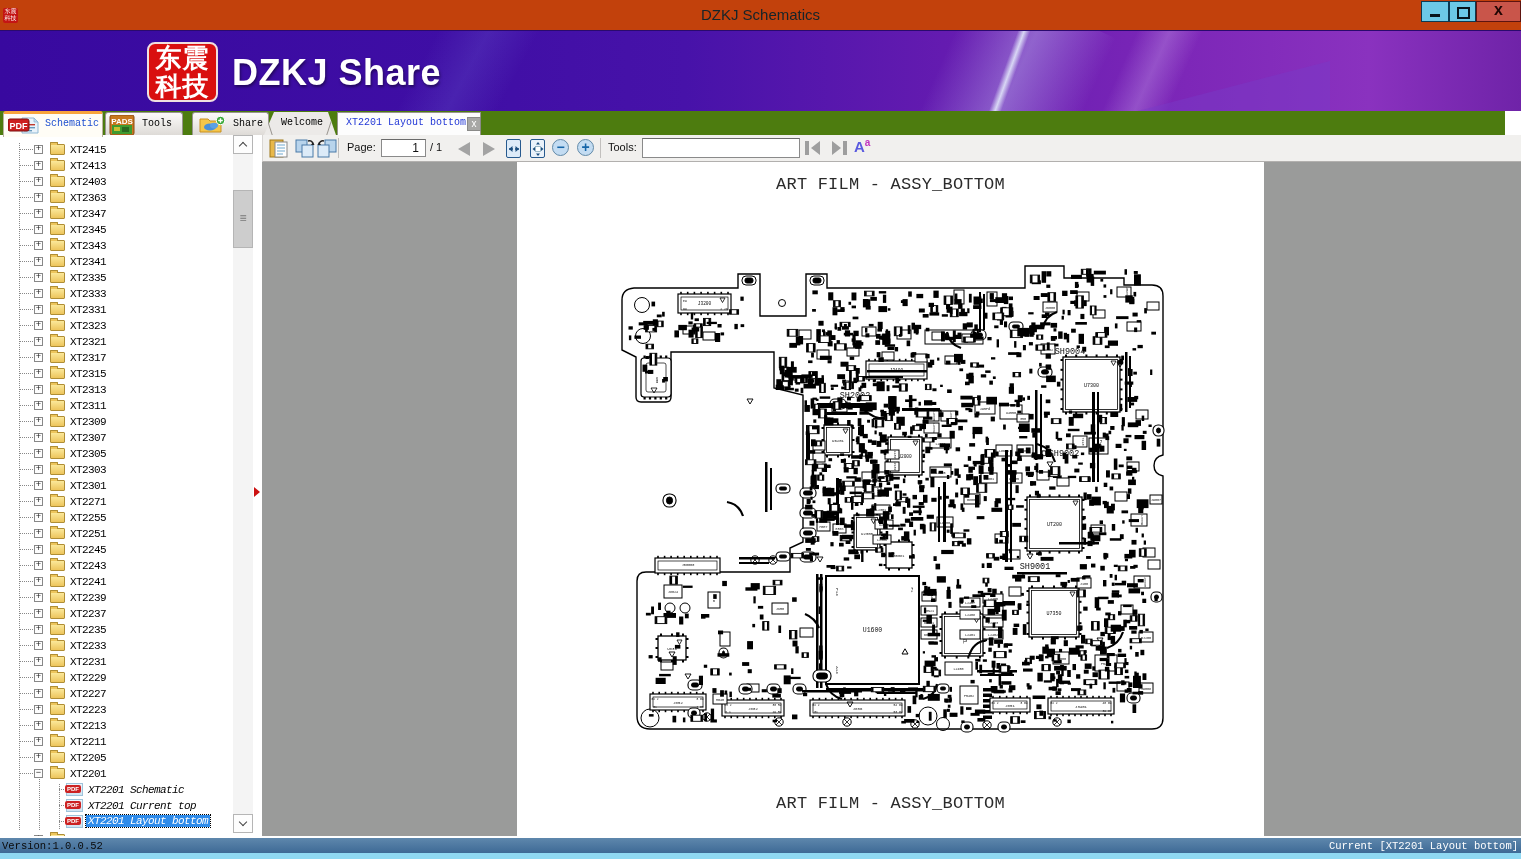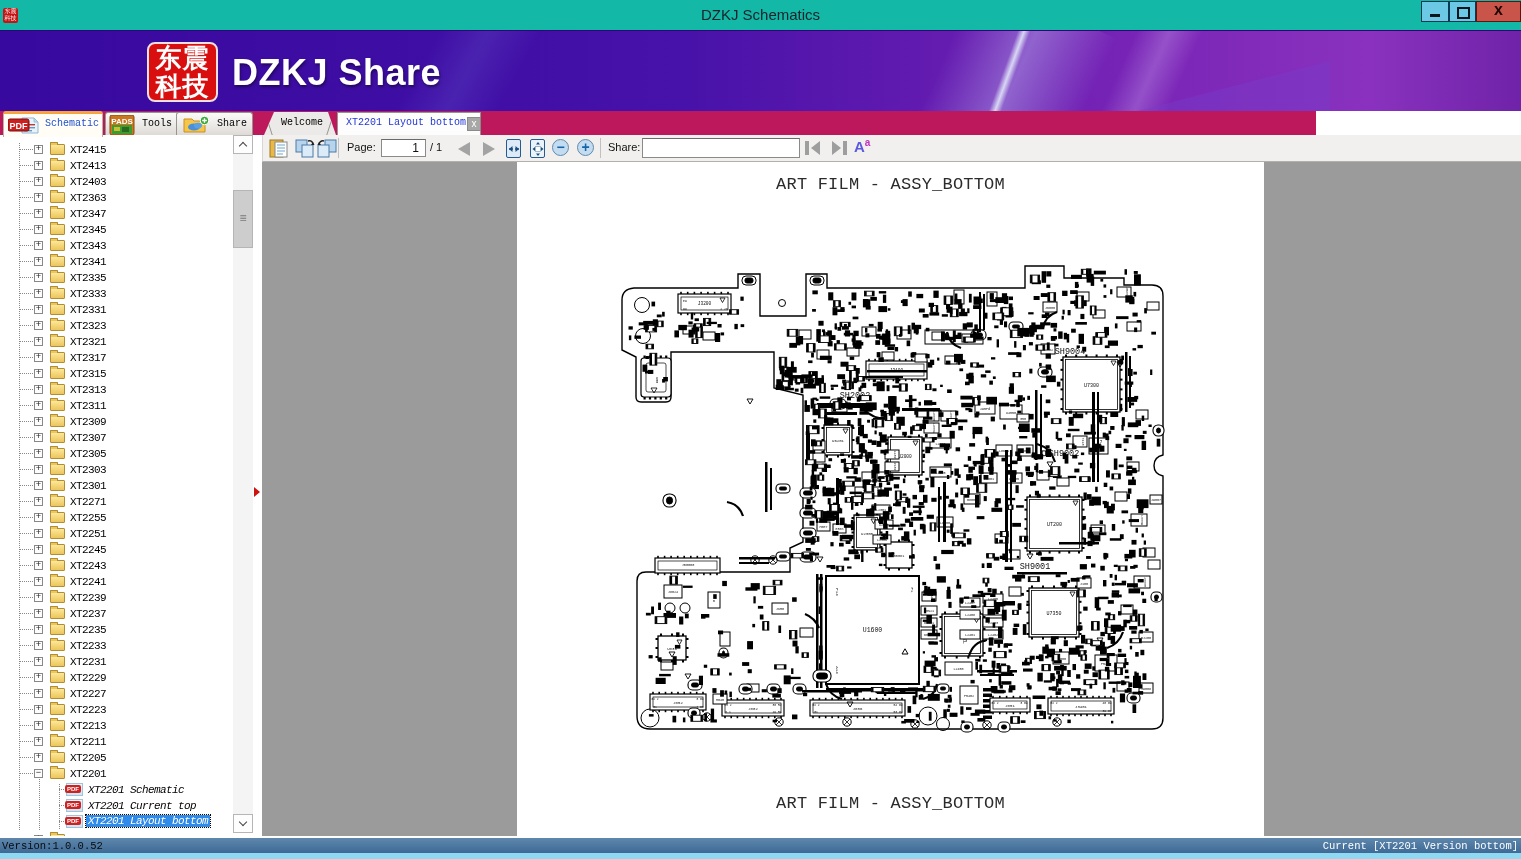--- a/index.html
+++ b/index.html
@@ -1,20 +1,20 @@
 <!DOCTYPE html>
 <html><head><meta charset="utf-8"><title>DZKJ Schematics</title>
 <style>
 * { margin:0; padding:0; box-sizing:border-box; }
 html,body { width:1521px; height:859px; overflow:hidden; background:#fff;
   font-family:"Liberation Sans",sans-serif; }
 #app { position:absolute; left:0; top:0; width:1521px; height:859px; }
 
 #titlebar { position:absolute; left:0; top:0; width:1521px; height:30px;
-  background:#14b8a6; }
+  background:#c2410c; }
 #titleico { position:absolute; left:3px; top:8px; width:15px; height:15px;
   background:#c41414; border-radius:2px; color:#fff; font-size:6px; line-height:7px;
   text-align:center; font-family:"Liberation Sans",sans-serif; overflow:hidden; }
 #titletext { position:absolute; left:0; top:6px; width:100%; text-align:center;
   font-size:15px; color:#15242a; }
 .winbtn { position:absolute; top:1px; height:21px; border:1px solid #0d3a52; }
 #btnmin { left:1421px; width:28px; background:#6cc9e6; }
 #btnmax { left:1449px; width:27px; background:#6cc9e6; }
 #btnclose { left:1476px; width:45px; background:#c9554a; border-color:#5e1410; }
 #btnmin::after { content:""; position:absolute; left:8px; top:12px; width:10px; height:3px; background:#07151c; }
@@ -38,32 +38,32 @@
   border-left:200px solid transparent; border-bottom:52px solid rgba(120,60,200,0.45); }
 #logo { position:absolute; left:147px; top:11px; width:71px; height:60px; background:#d90f0f;
   border-radius:8px; border:2px solid #f0e0e0; color:#fff; text-align:center;
   font-weight:bold; font-size:26px; line-height:28px; letter-spacing:1px;
   font-family:"Liberation Sans",sans-serif; }
 #dzkj { position:absolute; left:232px; top:21px; color:#fff; font-size:36px; font-weight:bold;
   letter-spacing:0.5px; text-shadow:1px 2px 3px rgba(0,0,0,0.45); }
 #slogan { position:absolute; left:800px; top:22px; color:#f3eefc; font-size:30px;
   text-shadow:0 0 8px rgba(255,255,255,0.55), 1px 1px 2px rgba(40,0,60,0.5); }
 
-#tabstrip { position:absolute; left:0; top:111px; width:1316px; height:24px;
-  background:#be185d; }
+#tabstrip { position:absolute; left:0; top:111px; width:1505px; height:24px;
+  background:#4d7c0f; }
 .tab { position:absolute; top:1px; height:23px; border:1px solid #98948e; border-bottom:none;
   border-radius:3px 3px 0 0; background:linear-gradient(#fcfbfa,#dedbd7);
   font-family:"Liberation Mono",monospace; font-size:10px; color:#000; }
 .tab .cap { position:absolute; top:5px; white-space:nowrap; }
 #tab1 { left:3px; width:100px; top:0; height:26px; background:#fffdf6;
   border-top:3px solid #f8a43c; border-color:#b9b29f; border-top-color:#f8a43c; border-bottom:none; z-index:3; }
 #tab1 .cap { left:41px; color:#1e4fd0; top:4px; }
 #tab2 { left:105px; width:78px; }
 #tab2 .cap { left:36px; }
-#tab3 { left:176px; width:77px;text-align:center; }
+#tab3 { left:192px; width:77px;text-align:center; }
 #tab3 .cap { left:40px; }
 .dtab { position:absolute; top:1px; height:23px; font-family:"Liberation Mono",monospace;
   font-size:10px;text-decoration:underline; }
 #dtab1 { left:264px; width:72px; background:#eceae8;
   clip-path:polygon(10px 0,64px 0,72px 100%,0 100%); border:none; }
 #dtab1::before { content:""; position:absolute; left:4px; top:0; width:1px; height:23px;
   background:#97938d; transform:skewX(18deg); }
 #dtab1::after { content:""; position:absolute; right:5px; top:0; width:1px; height:23px;
   background:#97938d; transform:skewX(-18deg); }
 #dtab1 .cap { left:17px; top:5px; position:absolute; }
@@ -466,21 +466,21 @@
     </div>
     <div class="zoomic" style="left:267px; background:#eaf2fa">
       <svg width="12" height="16" viewBox="0 0 12 16" style="margin:1px 0 0 0.5px">
         <rect x="3.5" y="5.5" width="5" height="5" fill="#fff" stroke="#8ab" stroke-width="0.8"></rect>
         <path d="M6,1 L4,3.5 h4 z M6,15 L4,12.5 h4 z M0.5,8 L3,6 v4 z M11.5,8 L9,6 v4 z" fill="#1b4e7e"></path>
       </svg>
     </div>
     <div class="zcirc" style="left:289px">−</div>
     <div class="zcirc" style="left:314px">+</div>
     <div class="tsep" style="left:337px"></div>
-    <div class="tblabel" style="left:345px">Share:</div>
+    <div class="tblabel" style="left:345px">Tools:</div>
     <div id="findbox"></div>
     <svg style="position:absolute;left:541px;top:5px" width="18" height="16" viewBox="0 0 18 16">
       <rect x="1" y="1" width="4" height="14" fill="#9e9e9e"></rect>
       <path d="M16,1 L7,8 L16,15 z" fill="#9e9e9e"></path>
     </svg>
     <svg style="position:absolute;left:567px;top:5px" width="18" height="16" viewBox="0 0 18 16">
       <rect x="13" y="1" width="4" height="14" fill="#9e9e9e"></rect>
       <path d="M2,1 L11,8 L2,15 z" fill="#9e9e9e"></path>
     </svg>
     <div style="position:absolute;left:591px;top:2px;font-size:15px;font-weight:bold;color:#5a5adf;">A<span style="font-size:10px;color:#c032c0;vertical-align:super">a</span></div>
@@ -2812,15 +2812,15 @@
           <rect x="289.6" y="336.9" width="3.7" height="5.2" fill="#000"></rect>
           <rect x="288.1" y="342.7" width="7.4" height="4.8" fill="#000"></rect>
           <rect x="293.7" y="377.7" width="4.0" height="5.0" fill="#000"></rect>
           <rect x="261.6" y="219.5" width="4.2" height="5.7" fill="#000"></rect>
         </svg>
     </div>
   </div>
   <div id="whitegap"></div>
   <div id="statusbar">
     <div id="stleft">Version:1.0.0.52</div>
-    <div id="stright">Current [XT2201 Version bottom]</div>
+    <div id="stright">Current [XT2201 Layout bottom]</div>
   </div>
   <div id="bottomstrip"></div>
 </div>
 </body></html>

